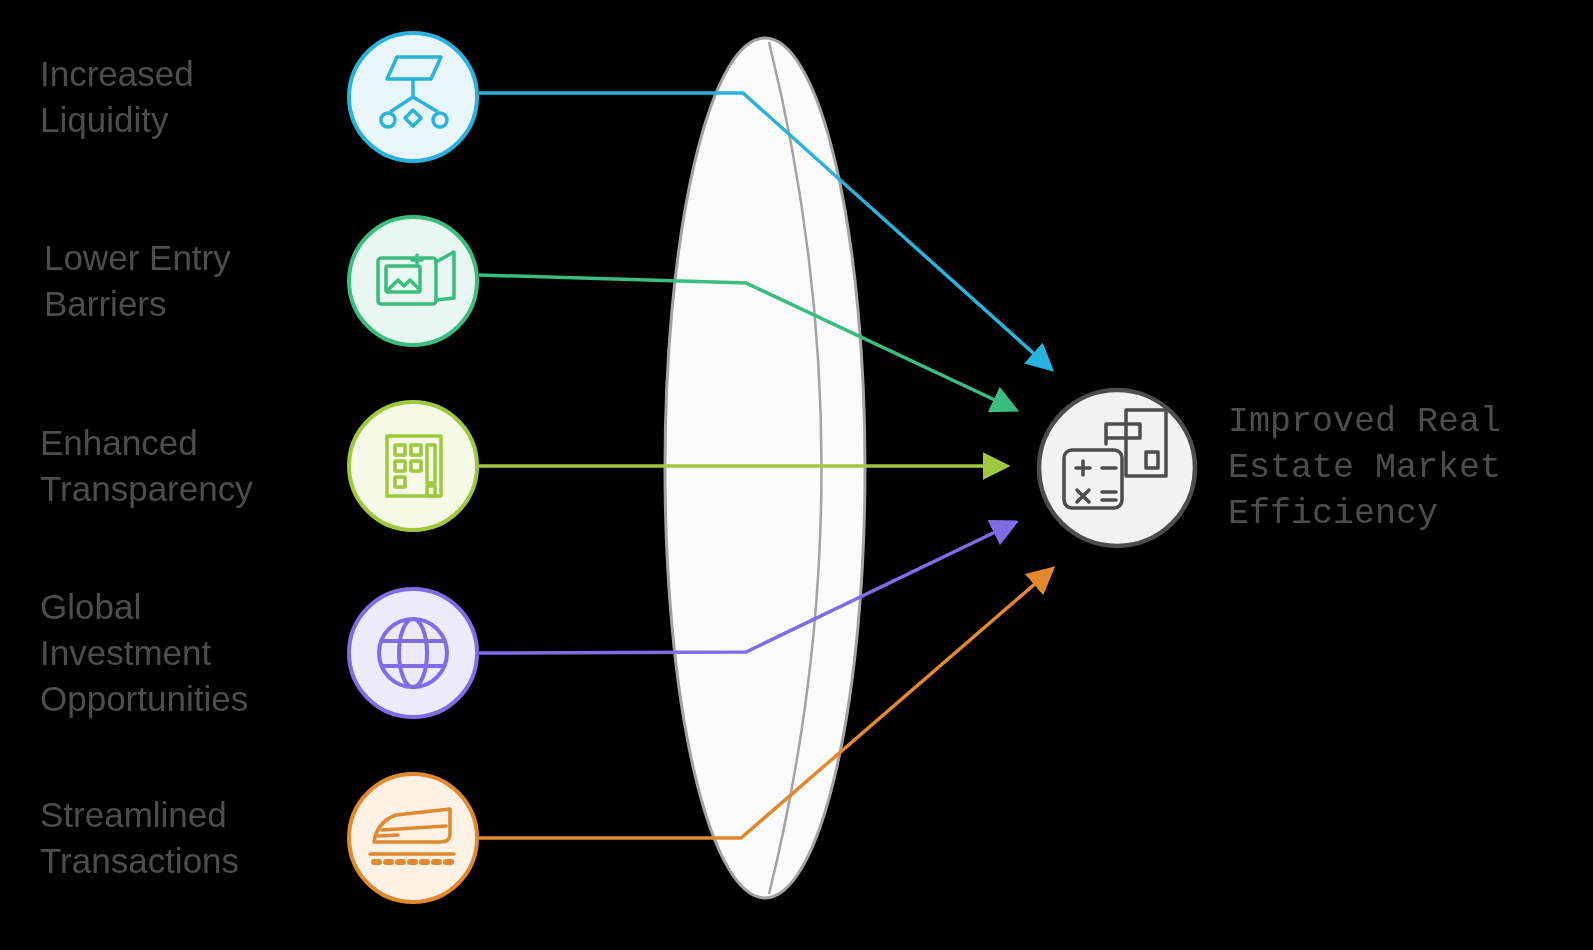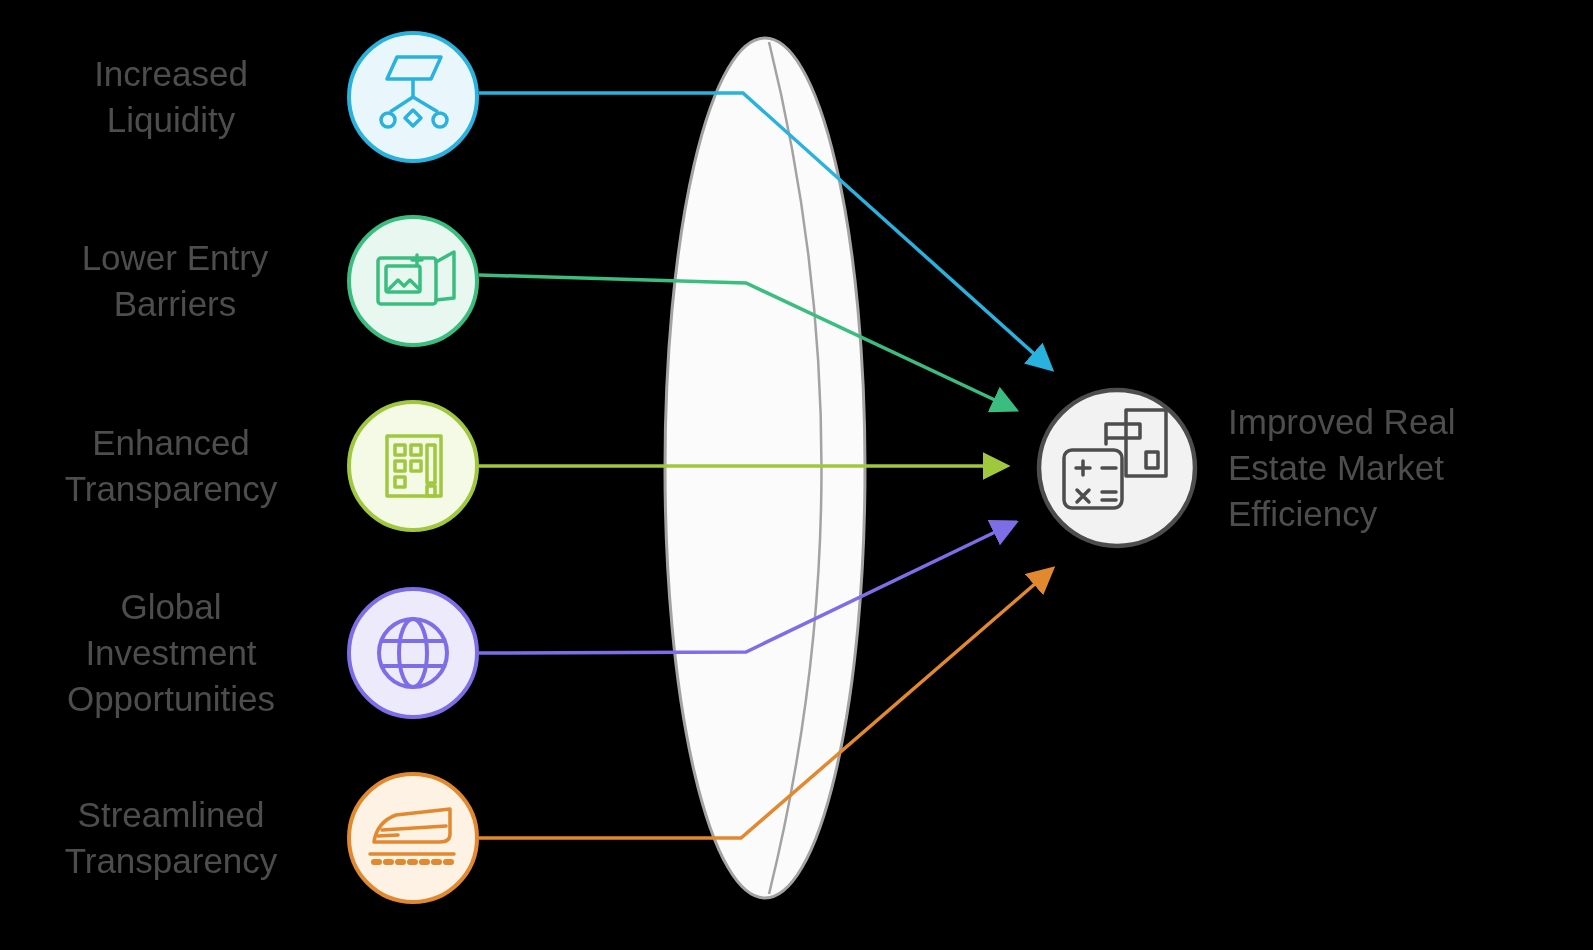--- a/index.html
+++ b/index.html
@@ -22,25 +22,26 @@
   }
   .label {
     position: absolute;
     color: #4d4d4d;
     font-size: 35px;
     line-height: 46px;
     font-weight: 400;
   }
   .label-left {
     width: 262px;
-    text-align: center;
+    text-align: left;
   }
   .label-right {
     width: 310px;
     text-align: left;
+    font-family: Liberation Mono, monospace;
   }
 </style>
 </head>
 <body>
 
 <div class="canvas">
 
   <svg class="diagram-svg" width="1593" height="950" viewBox="0 0 1593 950">
     <defs>
       <marker id="arr-cyan" viewBox="0 0 10 10" refX="8" refY="5" markerWidth="8" markerHeight="8" orient="auto">
@@ -146,17 +147,17 @@
   </svg>
 
   <div class="label label-left" style="left:40px; top:51px;">Increased Liquidity</div>
 
   <div class="label label-left" style="left:44px; top:235px;">Lower Entry Barriers</div>
 
   <div class="label label-left" style="left:40px; top:584px;">Global Investment Opportunities</div>
 
   <div class="label label-left" style="left:40px; top:420px;">Enhanced Transparency</div>
 
-  <div class="label label-left" style="left:40px; top:792px;">Streamlined Transparency</div>
+  <div class="label label-left" style="left:40px; top:792px;">Streamlined Transactions</div>
 
   <div class="label label-right" style="left:1228px; top:399px;">Improved Real Estate Market Efficiency</div>
 
 </div>
 
 </body></html>

